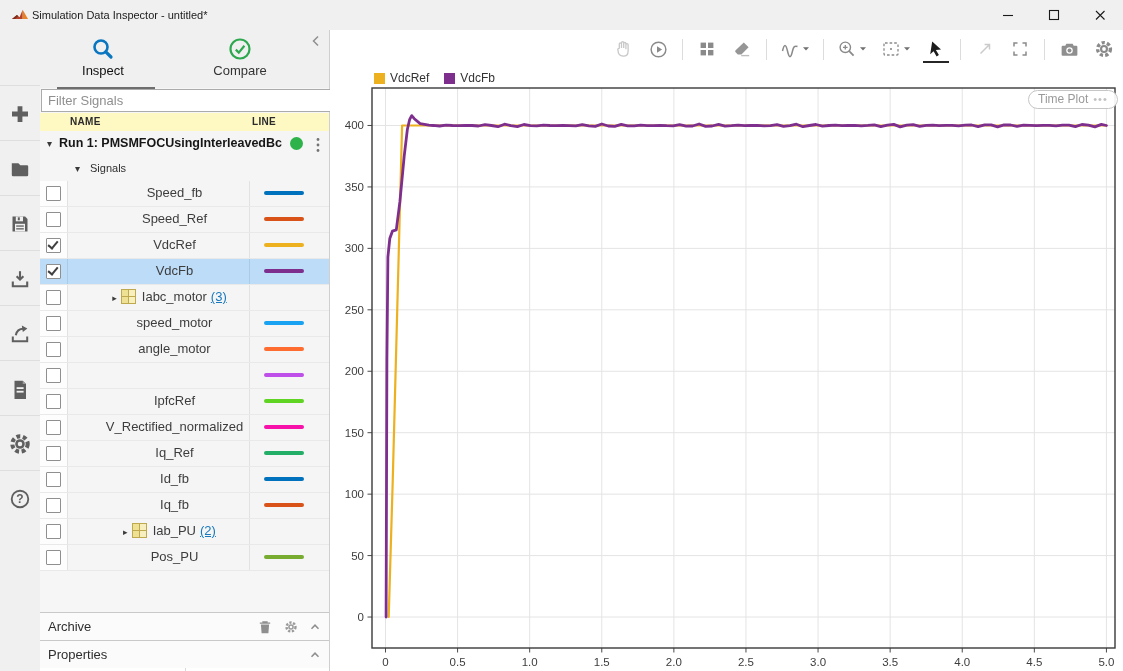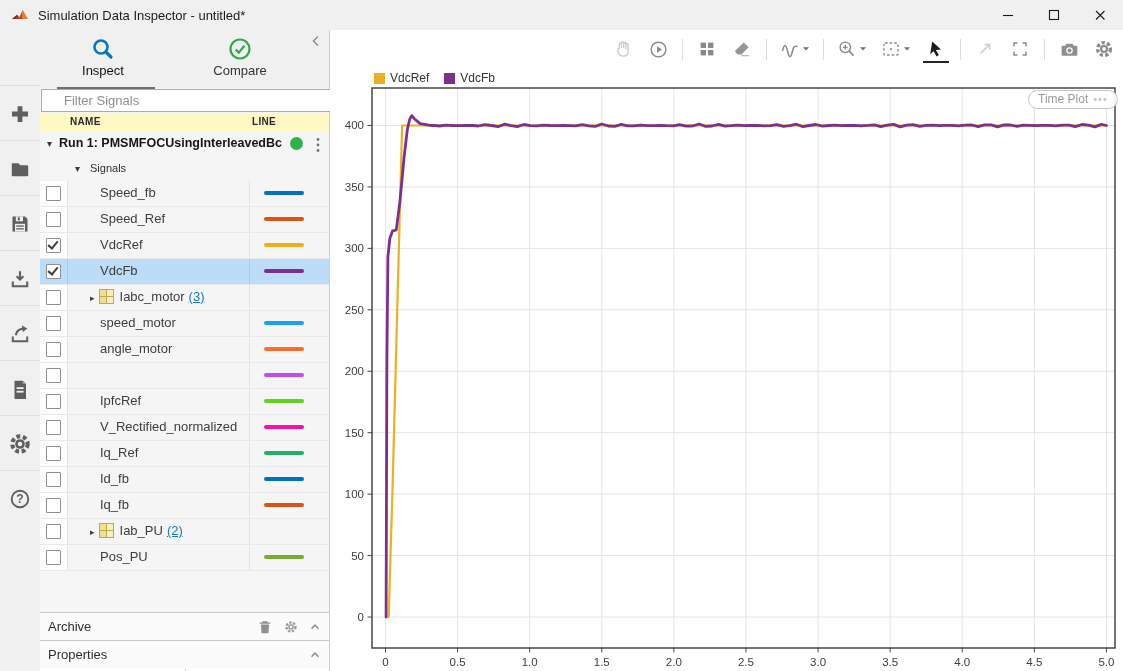--- a/index.html
+++ b/index.html
@@ -3,40 +3,40 @@
 <meta charset="utf-8">
 <style>
   html,body{margin:0;padding:0;background:#fff;}
   #app{position:relative;width:1123px;height:671px;overflow:hidden;
        font-family:"Liberation Sans",sans-serif;color:#3c3c3c;
        background:#fff;user-select:none;font-size:13px;}
   
   .titlebar{position:absolute;left:0;top:0;width:1123px;height:30px;background:#f0f0f0;
             display:flex;align-items:center;}
   .titlebar .logo{margin-left:11px;width:18px;height:16px;}
-  .titlebar .ttl{margin-left:9px;font-size:13px;color:#1b1b1b;}
+  .titlebar .ttl{margin-left:3px;font-size:11px;color:#1b1b1b;}
   .wctrls{position:absolute;right:0;top:0;height:30px;display:flex;}
   .wbtn{width:46px;height:30px;display:flex;align-items:center;justify-content:center;cursor:pointer;}
   
   .apptoolbar{position:absolute;left:0;top:30px;width:40px;height:641px;background:#f0f0f0;
               border-right:1px solid #d9d9d9;}
   .atb-btn{position:absolute;left:0;width:40px;height:55px;display:flex;align-items:center;
            justify-content:center;border-top:1px solid #dedede;cursor:pointer;}
   
   .sidebar{position:absolute;left:40px;top:30px;width:290px;height:641px;background:#f6f6f6;
            border-right:1px solid #cfcfcf;box-sizing:border-box;}
   .tabs{position:absolute;left:0;top:0;width:100%;height:58px;background:#f0f0f0;}
   .tab{position:absolute;top:2px;width:120px;height:53px;text-align:center;cursor:pointer;}
   .tab .ticon{margin-top:4px;height:27px;}
   .tab .tlabel{font-size:13px;color:#333;}
   .tab.active .tlabel{color:#111;font-weight:normal;}
   .tab-underline{position:absolute;left:14px;top:55px;width:98px;height:3px;background:#6e6e6e;}
   .collapse{position:absolute;right:4px;top:4px;width:16px;height:16px;cursor:pointer;}
   .filter{position:absolute;left:1px;top:59px;width:286px;height:21px;border:1px solid #ababab;
-          background:#fff;font-family:"Liberation Sans",sans-serif;font-size:13px;padding:0 22px;outline:none;color:#333;}
+          background:#fff;font-family:"Liberation Sans",sans-serif;font-size:13px;padding:0 6px;outline:none;color:#333;}
   .filter::placeholder{color:#8f8f8f;}
   .colhdr{position:absolute;left:0;top:83px;width:100%;height:18px;background:#fef9c3;
           border-bottom:1px solid #dcdcdc;font-size:10px;font-weight:bold;color:#2b2b2b;letter-spacing:.3px;}
   .colhdr .c1{position:absolute;left:30px;top:3px;}
   .colhdr .c2{position:absolute;left:212px;top:3px;}
   .runrow{position:absolute;left:0;top:101px;width:100%;height:25px;background:#f5f5f5;
           border-bottom:1px solid #e6e6e6;line-height:25px;cursor:pointer;}
   .runrow .tri{position:absolute;left:7px;top:0;font-size:10px;color:#3a3a3a;}
   .runrow .rlabel{position:absolute;left:19px;top:0;width:228px;overflow:hidden;white-space:nowrap;
           font-weight:bold;font-size:12.5px;color:#161616;}
@@ -49,21 +49,21 @@
   .siglist{position:absolute;left:0;top:151px;width:100%;height:431px;background:#f6f6f6;overflow:hidden;}
   .sig-row{position:relative;width:100%;height:25px;border-bottom:1px solid #e9e9e9;
            background:#f5f5f5;line-height:24px;cursor:pointer;}
   .sig-row.selected{background:#bcdcf8;}
   .cb-col{position:absolute;left:0;top:0;width:27px;height:100%;background:#fdfdfd;
           border-right:1px solid #e2e2e2;display:flex;align-items:center;justify-content:center;}
   .sig-row.selected .cb-col{background:#bcdcf8;border-right-color:#a8cbe8;}
   .cb{width:13px;height:13px;border:1px solid #8f8f8f;background:#fff;border-radius:1px;position:relative;cursor:pointer;}
   .cb.checked::after{content:'';position:absolute;left:3px;top:0px;width:4px;height:8px;
           border:solid #3f3f3f;border-width:0 2px 2px 0;transform:rotate(40deg);}
-  .name-col{position:absolute;left:28px;top:0;right:80px;height:100%;overflow:hidden;white-space:nowrap;}
+  .name-col{position:absolute;left:28px;top:0;right:80px;height:100%;overflow:hidden;white-space:nowrap;text-align:center;}
   .sig-name{font-size:13px;color:#3d3d3d;}
   .sig-name.plain{margin-left:32px;}
   .expander{margin-left:22px;margin-right:4px;font-size:9px;color:#3a3a3a;cursor:pointer;}
   .mx{vertical-align:-3px;margin-right:6px;}
   .cnt{color:#1779be;text-decoration:underline;cursor:pointer;margin-left:4px;}
   .line-col{position:absolute;right:0;top:0;width:79px;height:100%;border-left:1px solid #e2e2e2;}
   .sig-row.selected .line-col{border-left-color:#a8cbe8;}
   .swatch{position:absolute;left:14px;top:10px;width:40px;height:4px;border-radius:2px;}
   .bottombar{position:absolute;left:0;width:100%;height:28px;background:#fbfbfb;border-top:1px solid #c9c9c9;
              line-height:27px;}

